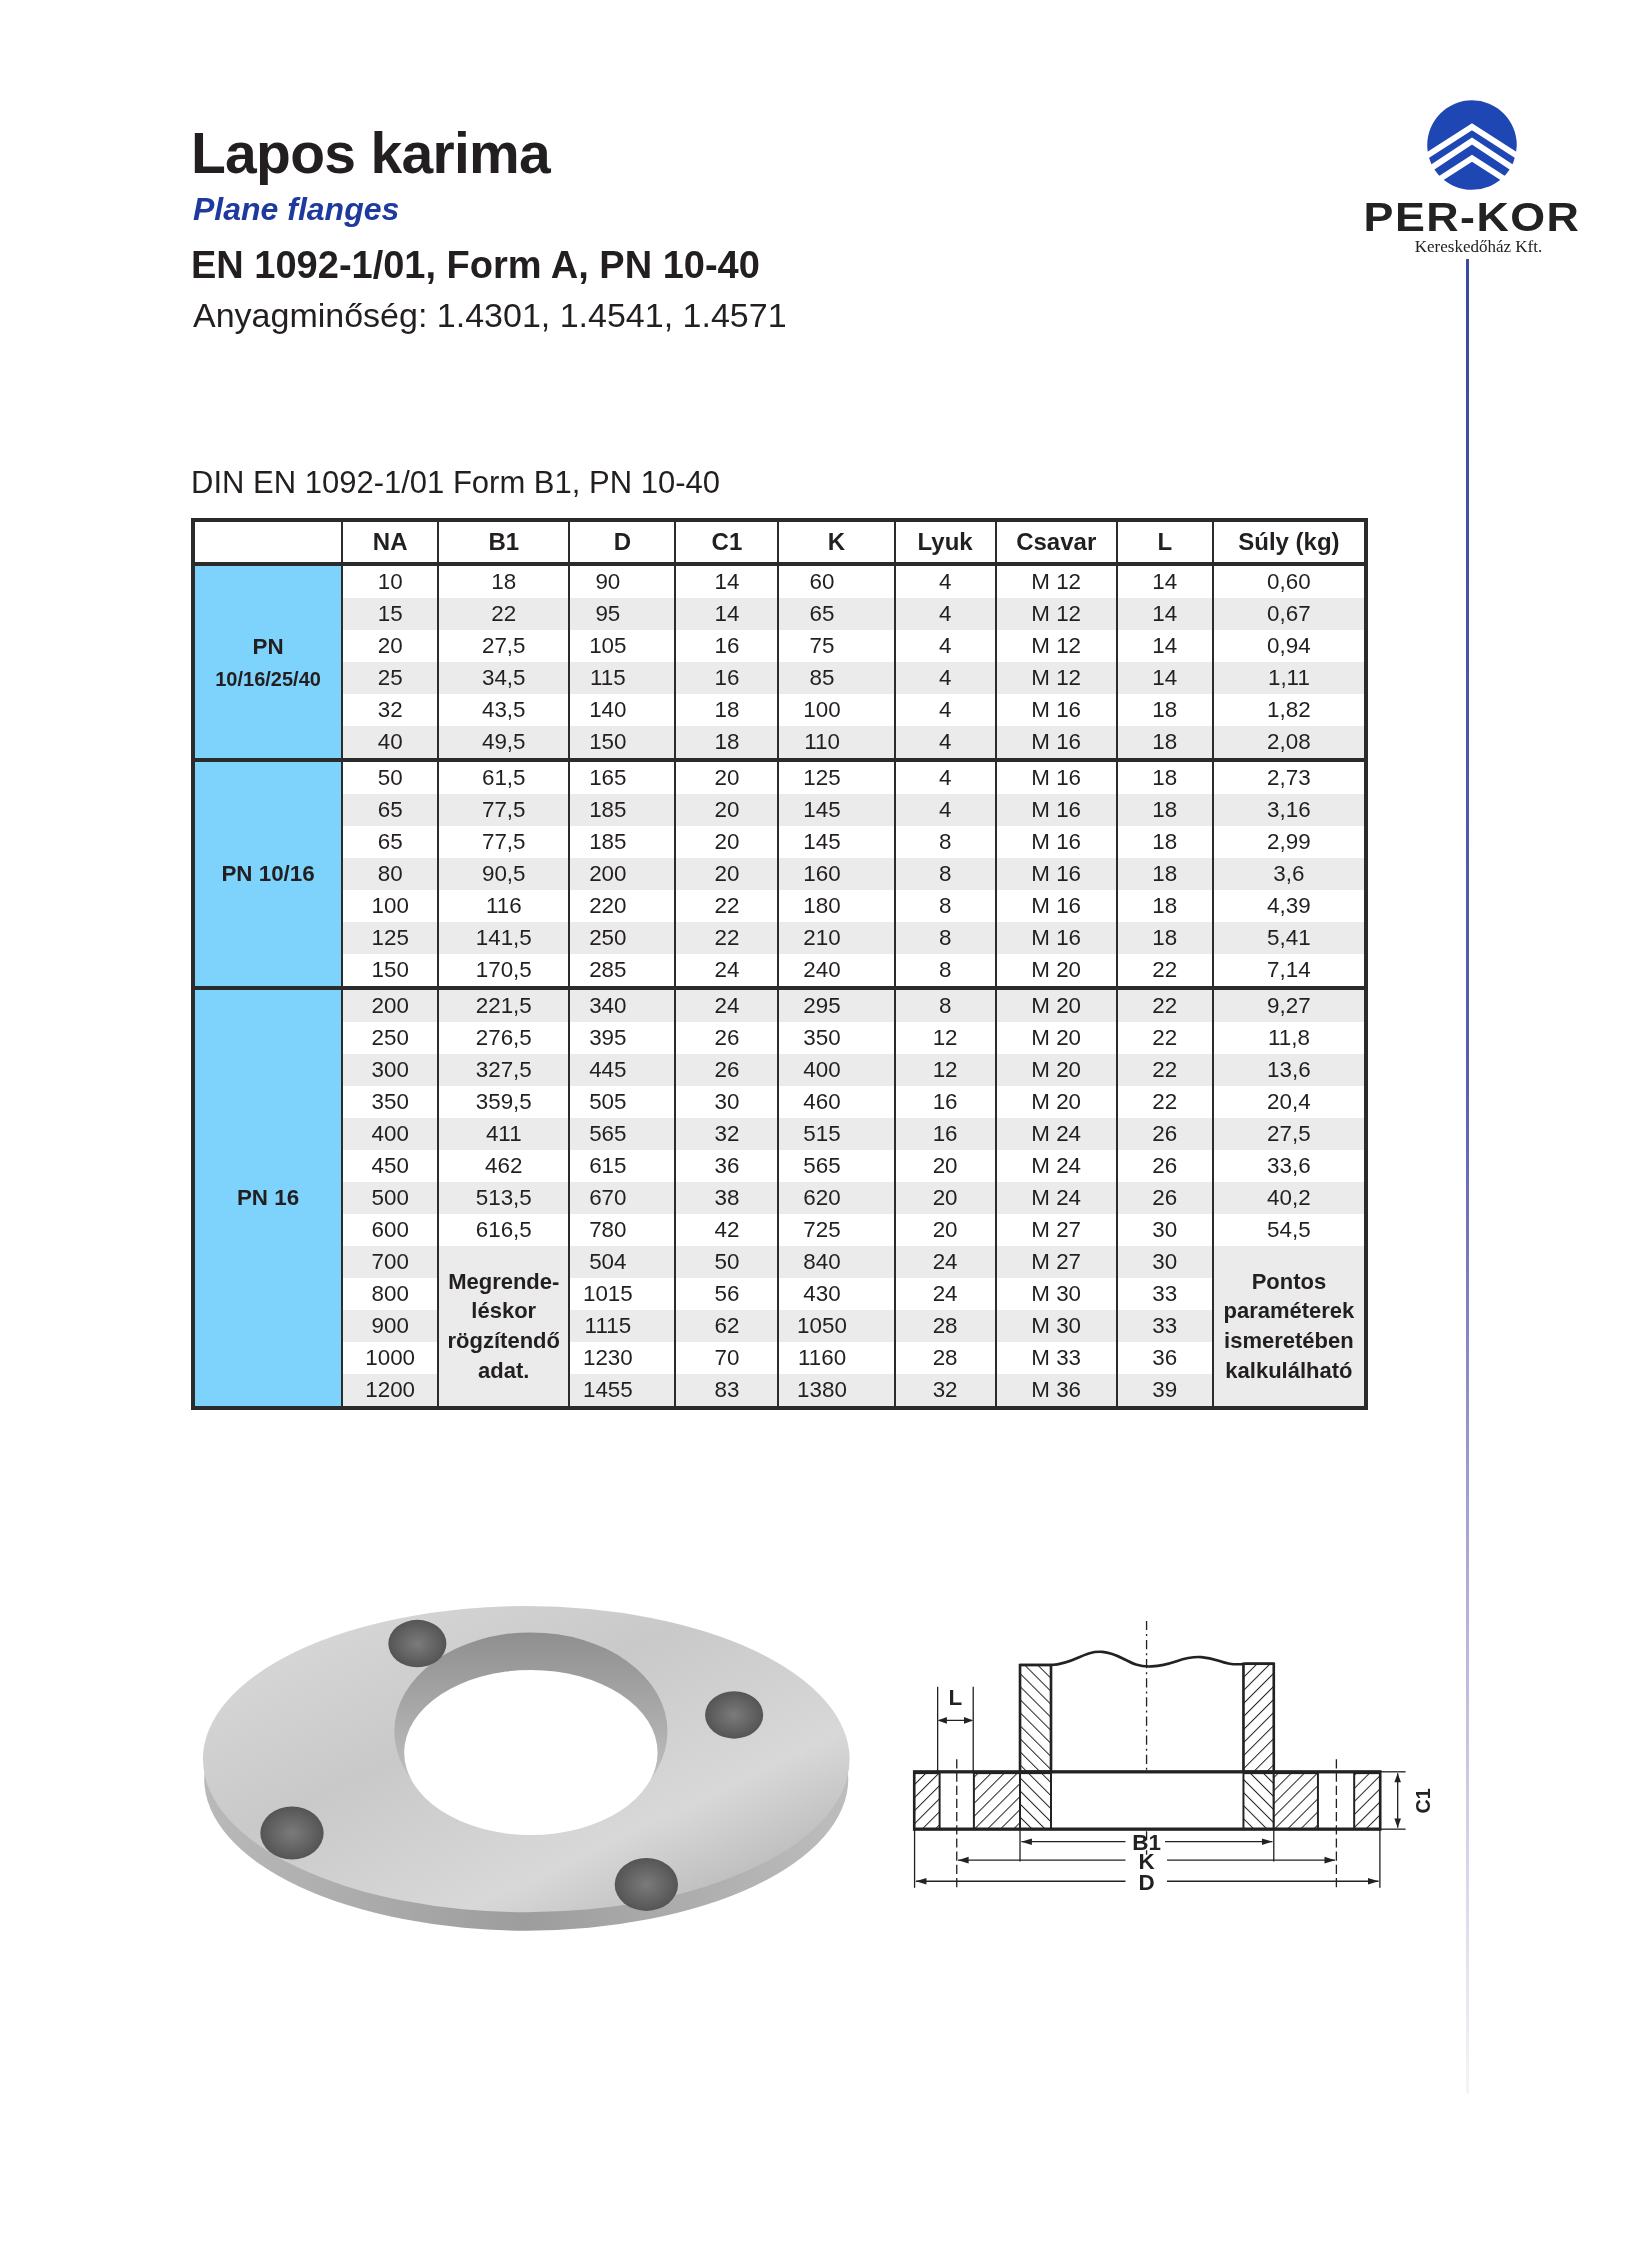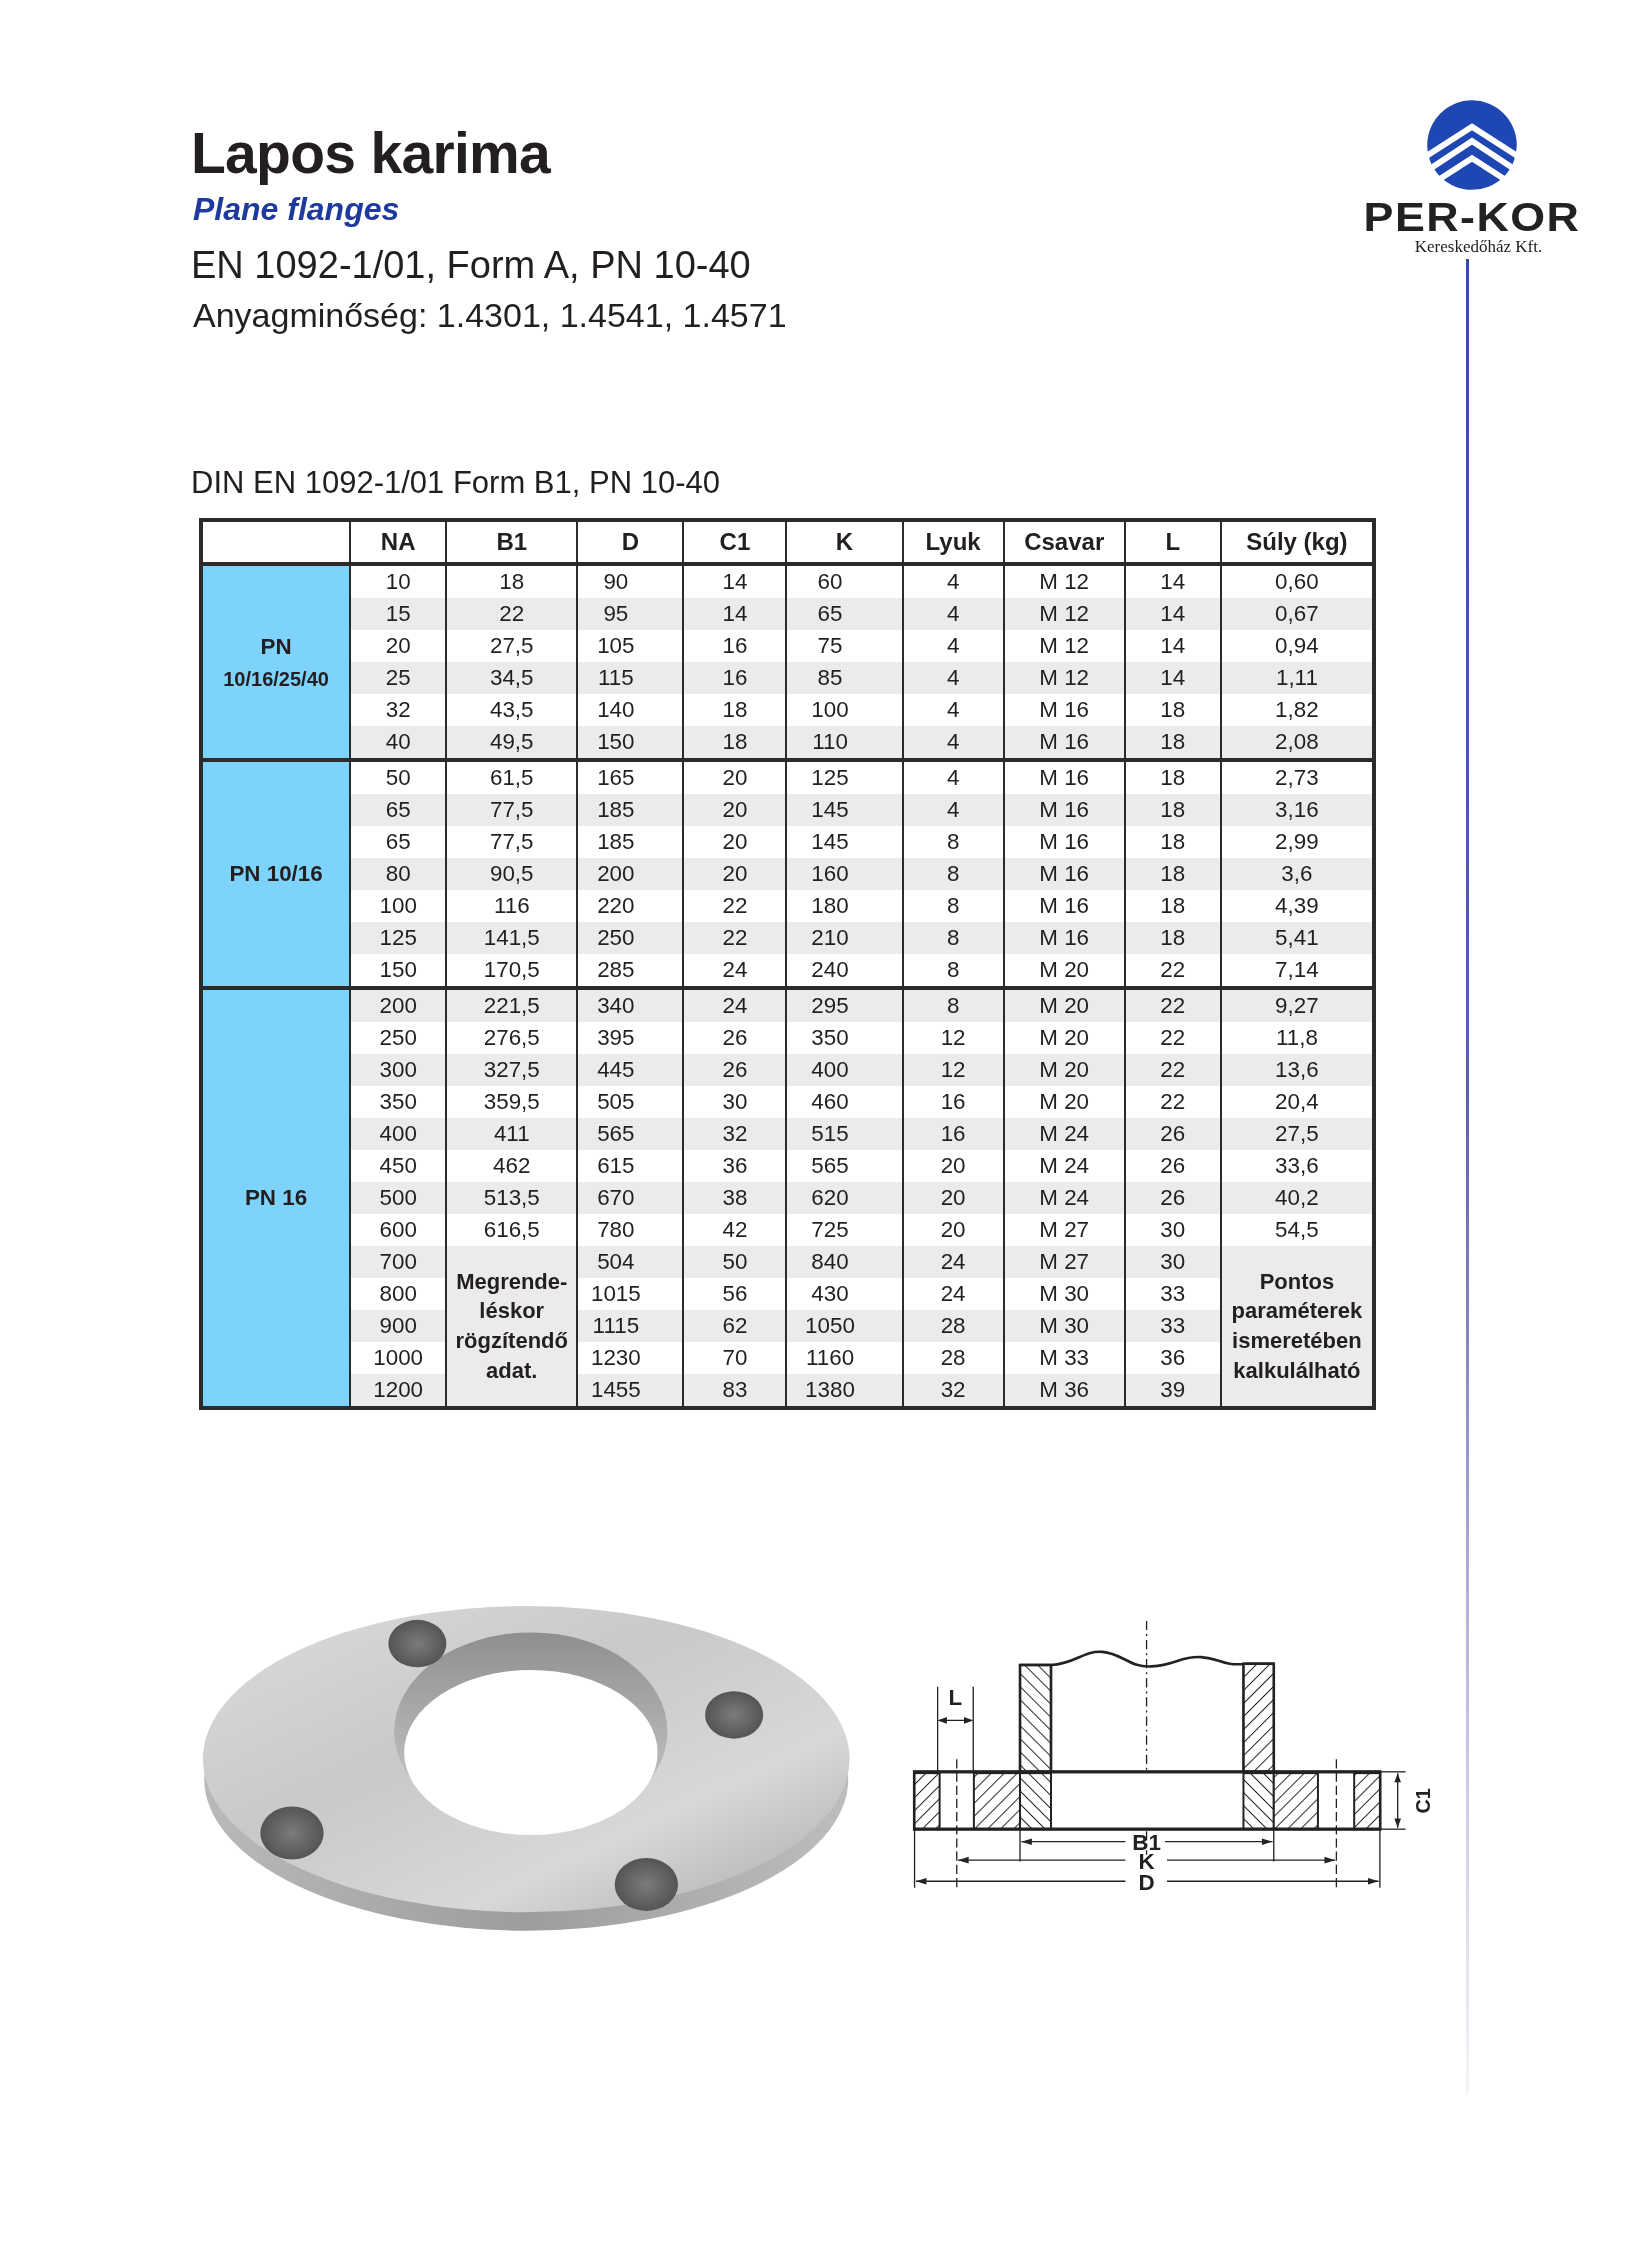--- a/index.html
+++ b/index.html
@@ -1,28 +1,28 @@
 <!DOCTYPE html>
 <html style="font-size:10.6px"><head>
 <meta charset="utf-8">
 <style>
   html, body { margin:0; padding:0; background:#ffffff; }
   body { width:1637px; height:2261px; position:relative; overflow:hidden; font-family:"Liberation Sans", sans-serif; color:#231f20; }
   .abs { position:absolute; }
   #title { left:191px; top:125px; font-size:57px; font-weight:bold; letter-spacing:-0.7px; line-height:1; color:#231f20; }
   #subtitle { left:193px; top:193px; font-size:32px; font-style:italic; font-weight:bold; color:#1e3a9e; line-height:1; }
-  #standard { left:191px; top:246px; font-size:38px; font-weight:normal; line-height:1; color:#231f20; }
+  #standard { left:191px; top:246px; font-size:38px; font-weight:bold; line-height:1; color:#231f20; }
   #material { left:193px; top:298px; font-size:34px; line-height:1; color:#231f20; }
   #logo { left:1360px; top:99px; width:224px; height:158px; }
   #logo-name { left:1361px; top:197px; width:222px; text-align:center; font-size:40px; font-weight:bold; letter-spacing:1.3px; color:#222; line-height:1; transform:scaleX(1.12); transform-origin:center; }
   #logo-sub { left:1386px; top:238px; width:185px; text-align:center; font-family:"Liberation Serif", serif; font-size:17px; color:#222; line-height:1; }
   #vline { left:1466px; top:259px; width:3.3px; height:1835px; background:linear-gradient(to bottom, #3a4aa0 0%, #5a5fb0 45%, #b9b5dc 75%, #f5f5f8 100%); }
   #table-title { left:191px; top:467px; font-size:31px; font-weight:normal; color:#231f20; line-height:1; }
 
-  #spec-table { position:absolute; left:191px; top:518px; width:1177px; border-collapse:collapse; border:4.6px solid #2b2b2b; table-layout:fixed;margin-left:8px; }
+  #spec-table { position:absolute; left:191px; top:518px; width:1177px; border-collapse:collapse; border:4.6px solid #2b2b2b; table-layout:fixed; }
   #spec-table th, #spec-table td { border-left:2px solid #2b2b2b; border-right:2px solid #2b2b2b; padding:0; text-align:center; font-size:22.4px; line-height:1; overflow:hidden; white-space:nowrap; }
   #spec-table thead th { height:40px; font-weight:bold; font-size:24px; background:#fff; border-bottom:4.6px solid #2b2b2b; }
   #spec-table tbody td { height:32px; }
   #spec-table tbody tr.alt td.v { background:#ebebeb; }
   #spec-table tbody tr.alt td.v.merged { background:#ebebeb;font-weight:bold; }
   #spec-table td.group { font-weight:bold; font-size:22.4px; background:#7dd3fc; white-space:normal; line-height:1.5; }
   #spec-table tr.block-end td { border-bottom:4px solid #2b2b2b; }
   #spec-table td.merged { white-space:normal; line-height:1.35; font-size:22px; background:#ebebeb; }
   td.num-right { text-align:right; padding-right:29px !important; }
 

